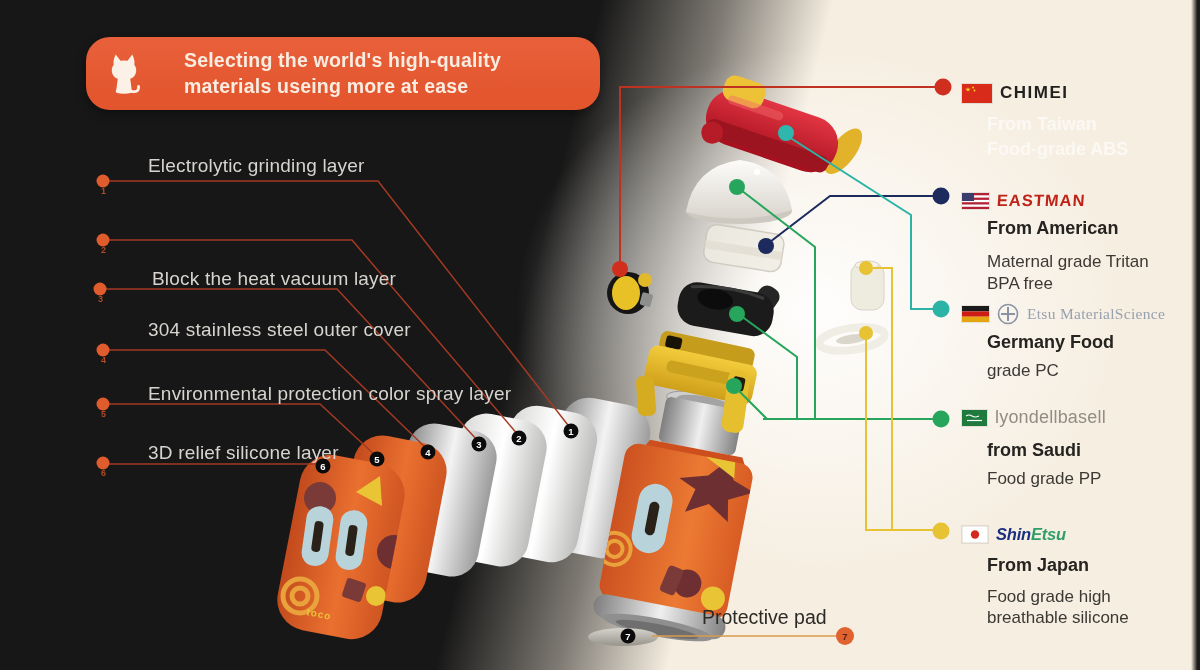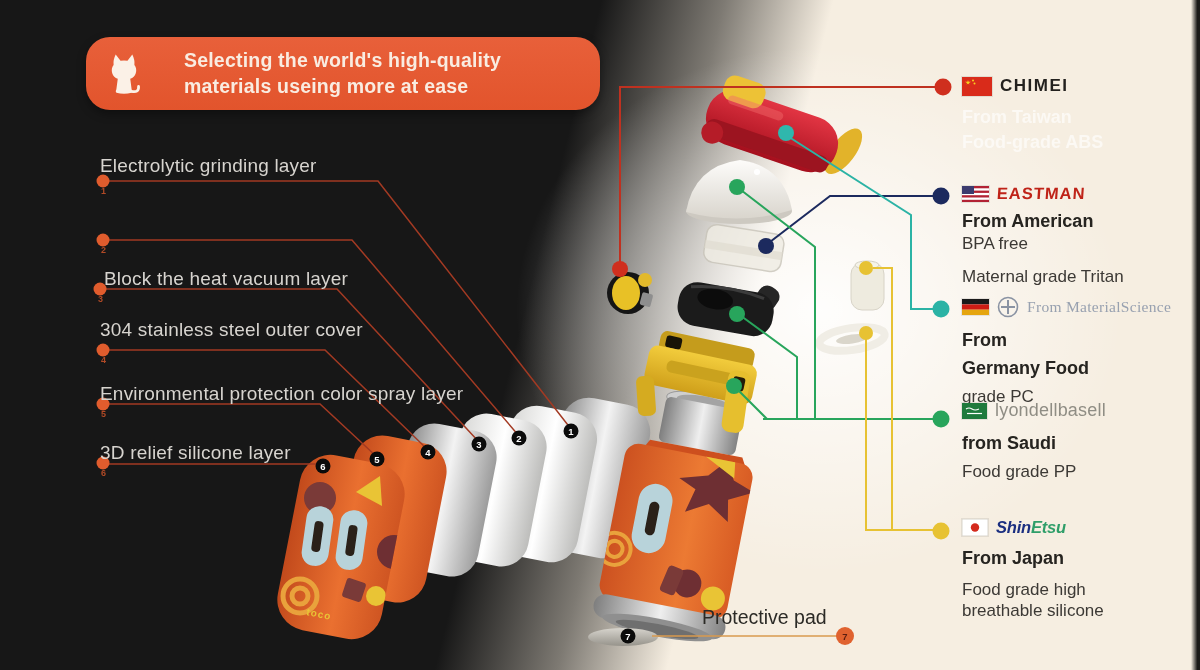--- a/index.html
+++ b/index.html
@@ -11,32 +11,32 @@
   .edge-strip{position:absolute;top:0;right:0;width:9px;height:670px;
     background:linear-gradient(to right,rgba(27,26,24,0),#1b1a18 70%);}
   .art{position:absolute;left:0;top:0;}
   
   .banner{position:absolute;left:86px;top:37px;width:400px;padding:11px 16px 11px 98px;
     background:linear-gradient(180deg,#e8603a,#e2542c);border-radius:24px;
     color:#f9ece1;font-size:19.5px;font-weight:600;line-height:1.32;letter-spacing:.2px;
     box-shadow:0 4px 10px rgba(0,0,0,.35);}
   .cat{position:absolute;left:20px;top:50%;transform:translateY(-50%);width:36px;height:42px;}
   
-  .layer-label{position:absolute;color:#d7d4cf;font-size:19px;font-weight:500;letter-spacing:.2px;white-space:nowrap;}
+  .layer-label{position:absolute;color:#d7d4cf;font-size:19px;font-weight:500;letter-spacing:.2px;white-space:nowrap;margin-left:48px;}
   
   .sup{position:absolute;white-space:nowrap;}
-  .brandrow{display:flex;align-items:center;gap:8px;}
+  .brandrow{display:flex;align-items:center;gap:8px;margin-top:7px;}
   .flag{display:inline-block;flex:none;box-shadow:0 0 0 1px rgba(0,0,0,.08);}
   .b-chimei{font-size:17px;font-weight:800;color:#23211e;letter-spacing:1.5px;}
   .b-eastman{font-size:16.5px;font-weight:800;color:#bf2318;letter-spacing:1px;transform:skewX(-4deg);}
   .b-bayer{font-family:"Liberation Serif",serif;font-size:15.5px;color:#98a1b0;letter-spacing:.3px;}
   .b-lyb{font-size:18px;font-weight:500;color:#8f8d84;letter-spacing:.2px;}
   .b-shin{font-size:16.5px;font-weight:800;font-style:italic;letter-spacing:-.2px;}
   .b-shin .shin{color:#1b2f80;} .b-shin .etsu{color:#2f9e69;}
-  .sline{position:absolute;font-size:17px;color:#3c3935;font-weight:400;}
+  .sline{position:absolute;font-size:17px;color:#3c3935;font-weight:400;margin-left:25px;}
   .sline.head{font-size:18px;color:#262420;font-weight:600;}
   .sline.faded{font-size:18px;font-weight:600;color:rgba(255,255,255,.62);}
   .padlabel{position:absolute;left:702px;top:606px;font-size:19.5px;color:#2b2a26;font-weight:500;}
   .bayer-logo{width:22px;height:22px;flex:none;}
 </style>
 </head>
 <body>
 
 <div class="stage">
 
@@ -311,39 +311,38 @@
             <rect y="0" width="27" height="2.3"></rect>
             <rect y="4.6" width="27" height="2.3"></rect>
             <rect y="9.2" width="27" height="2.3"></rect>
             <rect y="13.8" width="27" height="2.2"></rect>
           </g>
       <rect width="12" height="8" fill="#3c3b6e"></rect>
     </svg>
     <span class="b-eastman">EASTMAN</span>
   </div>
   <div class="sline head" style="position:static;margin-top:8px">From American</div>
+  <div class="sline" style="position:static;margin-top:13px">Maternal grade Tritan</div>
   <div class="sline" style="position:static;margin-top:2px">BPA free</div>
-  <div class="sline" style="position:static;margin-top:13px">Maternal grade Tritan</div>
 </div>
 
 <div class="sup" style="left:962px;top:296px">
   <div class="brandrow">
     <svg class="flag" width="27" height="16" viewBox="0 0 27 16">
       <rect width="27" height="5.4" fill="#1a1a1a"></rect>
           <rect y="5.4" width="27" height="5.3" fill="#cc1c14"></rect>
           <rect y="10.7" width="27" height="5.3" fill="#e5a50f"></rect>
     </svg>
     <svg class="bayer-logo" viewBox="0 0 22 22">
       <circle cx="11" cy="11" r="9.5" fill="none" stroke="#8a93a3" stroke-width="1.6"></circle>
       <line x1="4" y1="11" x2="18" y2="11" stroke="#8a93a3" stroke-width="2"></line>
       <line x1="11" y1="4" x2="11" y2="18" stroke="#8a93a3" stroke-width="2"></line>
     </svg>
-    <span class="b-bayer">From MaterialScience</span>
-  </div>
-  <div class="sline head" style="position:static;margin-top:12px">From</div>
+    <span class="b-bayer">Etsu MaterialScience</span>
+  </div>
   <div class="sline head" style="position:static;margin-top:7px">Germany Food</div>
   <div class="sline" style="position:static;margin-top:8px">grade PC</div>
 </div>
 
 <div class="sup" style="left:962px;top:400px">
   <div class="brandrow">
     <svg class="flag" width="25" height="16" viewBox="0 0 25 16">
       <rect width="25" height="16" fill="#1f7a3d"></rect>
       <path d="M4 6 q3 -2 6 0 t7 0" stroke="#fff" stroke-width="1.2" fill="none"></path>
       <line x1="5" y1="10.5" x2="20" y2="10.5" stroke="#fff" stroke-width="1.2"></line>

